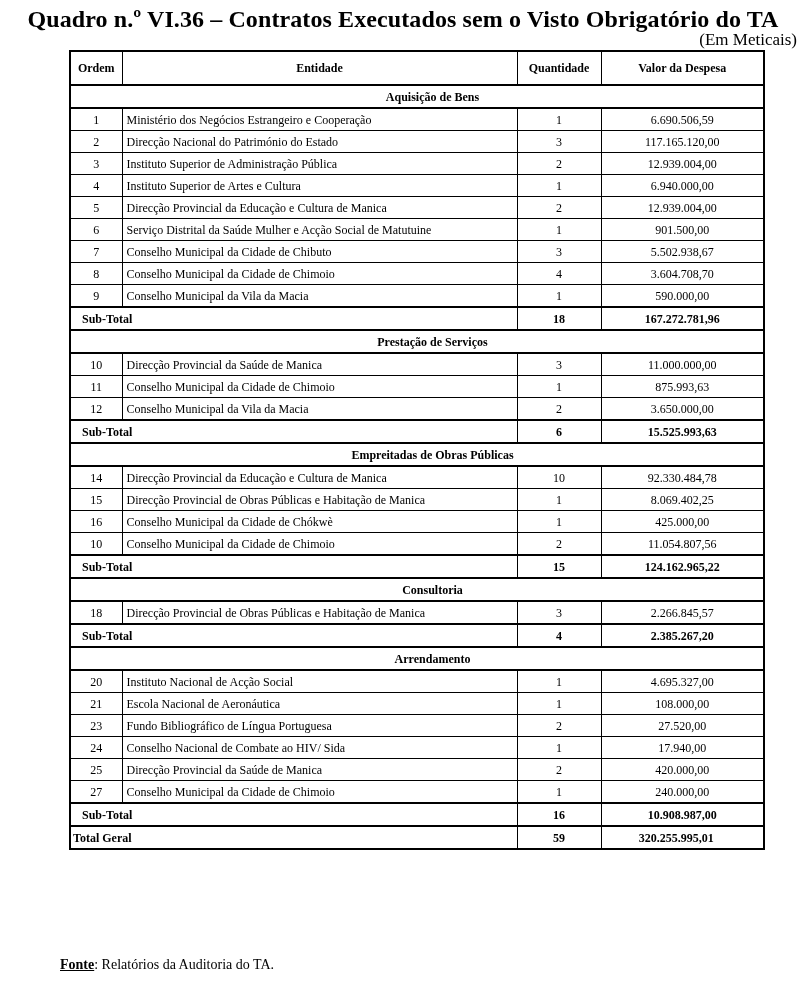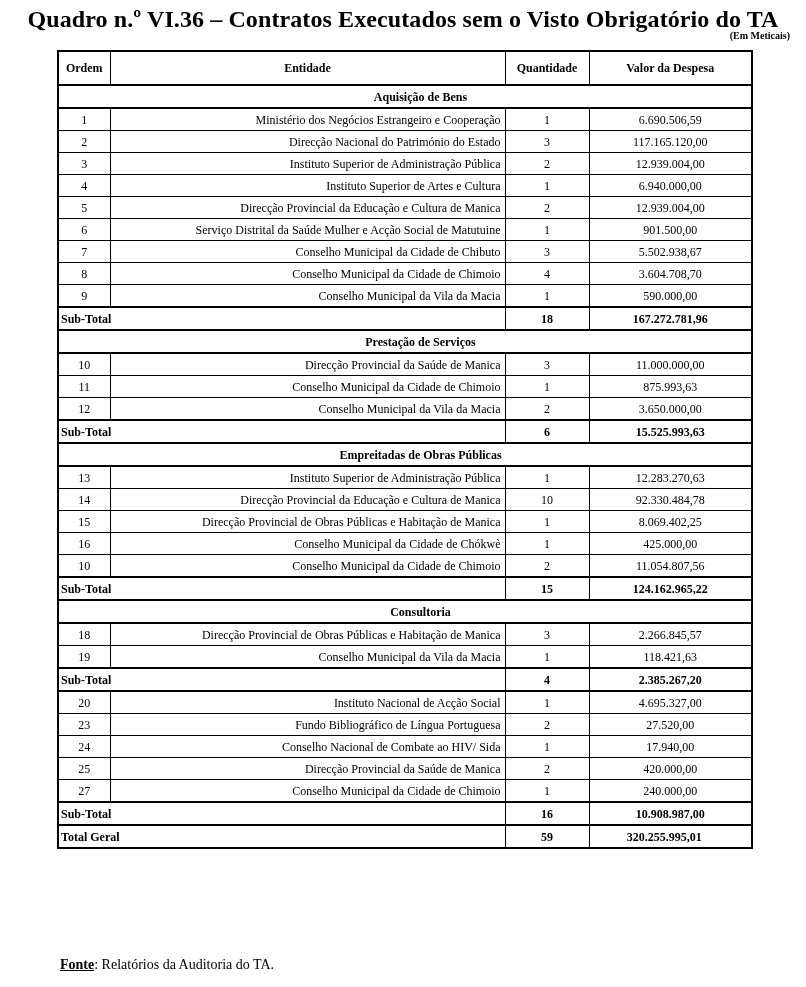--- a/index.html
+++ b/index.html
@@ -1,34 +1,34 @@
 <!DOCTYPE html>
 <html><head>
 <meta charset="utf-8">
 <style>
   html, body { margin: 0; padding: 0; background: #ffffff; }
   body { width: 806px; height: 987px; position: relative; overflow: hidden;
          font-family: "Liberation Serif", "DejaVu Serif", serif; color: #000; }
   .title { position: absolute; left: 0; width: 806px; top: 6px; text-align: center;
            font-size: 24px; font-weight: bold; letter-spacing: 0.1px; }
-  .unit { position: absolute; right: 16px; top: 30px; font-size: 10px; font-weight: bold; }
-  table.q { position: absolute; left: 57px; top: 50px; width: 694px;
+  .unit { position: absolute; right: 9px; top: 30px; font-size: 17px; font-weight: normal; }
+  table.q { position: absolute; left: 69px; top: 50px; width: 694px;
             border-collapse: collapse; table-layout: fixed; font-size: 12px; }
   table.q td, table.q th { border: 1px solid #000; padding: 0 4px; height: 21px;
             line-height: 14px; overflow: hidden; white-space: nowrap; }
   table.q th { height: 32px; font-weight: bold; font-size: 12px; text-align: center;
                border-top: 2px solid #000; border-bottom: 2px solid #000; }
   table.q { border: 2px solid #000; }
   td.ord { text-align: center; }
-  td.ent { text-align: right; padding-left: 3px; }
+  td.ent { text-align: left; padding-left: 3px; }
   td.qty { text-align: center; }
   td.val { text-align: center; padding-right: 3px; }
   tr.section td { text-align: center; font-weight: bold; border-top: 2px solid #000; border-bottom: 2px solid #000; padding-left: 35px; }
   tr.subtotal td { font-weight: bold; border-top: 2px solid #000; border-bottom: 2px solid #000; }
-  tr.subtotal td.lbl { text-align: left; padding-left: 2px; }
+  tr.subtotal td.lbl { text-align: left; padding-left: 11px; }
   tr.total td { font-weight: bold; border-top: 2px solid #ec4899; border-bottom: 2px solid #000; }
   tr.total td.lbl { text-align: left; padding-left: 2px; }
   tr.total td.val { padding-right: 16px; margin-top: 20px; }
   col.c1 { width: 52px; } col.c2 { width: 395px; } col.c3 { width: 84px; } col.c4 { width: 163px; }
   .source { position: absolute; left: 60px; top: 957px; font-size: 14px; }
   .source .lbl { font-weight: bold; text-decoration: underline; }
 </style>
 </head>
 <body>
 
@@ -136,26 +136,20 @@
       </tr>
       <tr class="subtotal">
         <td class="lbl" colspan="2">Sub-Total</td>
         <td class="qty">6</td>
         <td class="val">15.525.993,63</td>
       </tr>
       <tr class="section">
         <td colspan="4">Empreitadas de Obras Públicas</td>
       </tr>
       <tr>
-        <td class="ord">13</td>
-        <td class="ent">Instituto Superior de Administração Pública</td>
-        <td class="qty">1</td>
-        <td class="val">12.283.270,63</td>
-      </tr>
-      <tr>
         <td class="ord">14</td>
         <td class="ent">Direcção Provincial da Educação e Cultura de Manica</td>
         <td class="qty">10</td>
         <td class="val">92.330.484,78</td>
       </tr>
       <tr>
         <td class="ord">15</td>
         <td class="ent">Direcção Provincial de Obras Públicas e Habitação de Manica</td>
         <td class="qty">1</td>
         <td class="val">8.069.402,25</td>
@@ -179,36 +173,39 @@
       </tr>
       <tr class="section">
         <td colspan="4">Consultoria</td>
       </tr>
       <tr>
         <td class="ord">18</td>
         <td class="ent">Direcção Provincial de Obras Públicas e Habitação de Manica</td>
         <td class="qty">3</td>
         <td class="val">2.266.845,57</td>
       </tr>
-      <tr>
-        <td class="ord">19</td>
-        <td class="ent">Conselho Municipal da Vila da Macia</td>
-        <td class="qty">1</td>
-        <td class="val">118.421,63</td>
-      </tr>
       <tr class="subtotal">
         <td class="lbl" colspan="2">Sub-Total</td>
         <td class="qty">4</td>
         <td class="val">2.385.267,20</td>
       </tr>
+      <tr class="section">
+        <td colspan="4">Arrendamento</td>
+      </tr>
       <tr>
         <td class="ord">20</td>
         <td class="ent">Instituto Nacional de Acção Social</td>
         <td class="qty">1</td>
         <td class="val">4.695.327,00</td>
+      </tr>
+      <tr>
+        <td class="ord">21</td>
+        <td class="ent">Escola Nacional de Aeronáutica</td>
+        <td class="qty">1</td>
+        <td class="val">108.000,00</td>
       </tr>
       <tr>
         <td class="ord">23</td>
         <td class="ent">Fundo Bibliográfico de Língua Portuguesa</td>
         <td class="qty">2</td>
         <td class="val">27.520,00</td>
       </tr>
       <tr>
         <td class="ord">24</td>
         <td class="ent">Conselho Nacional de Combate ao HIV/ Sida</td>

